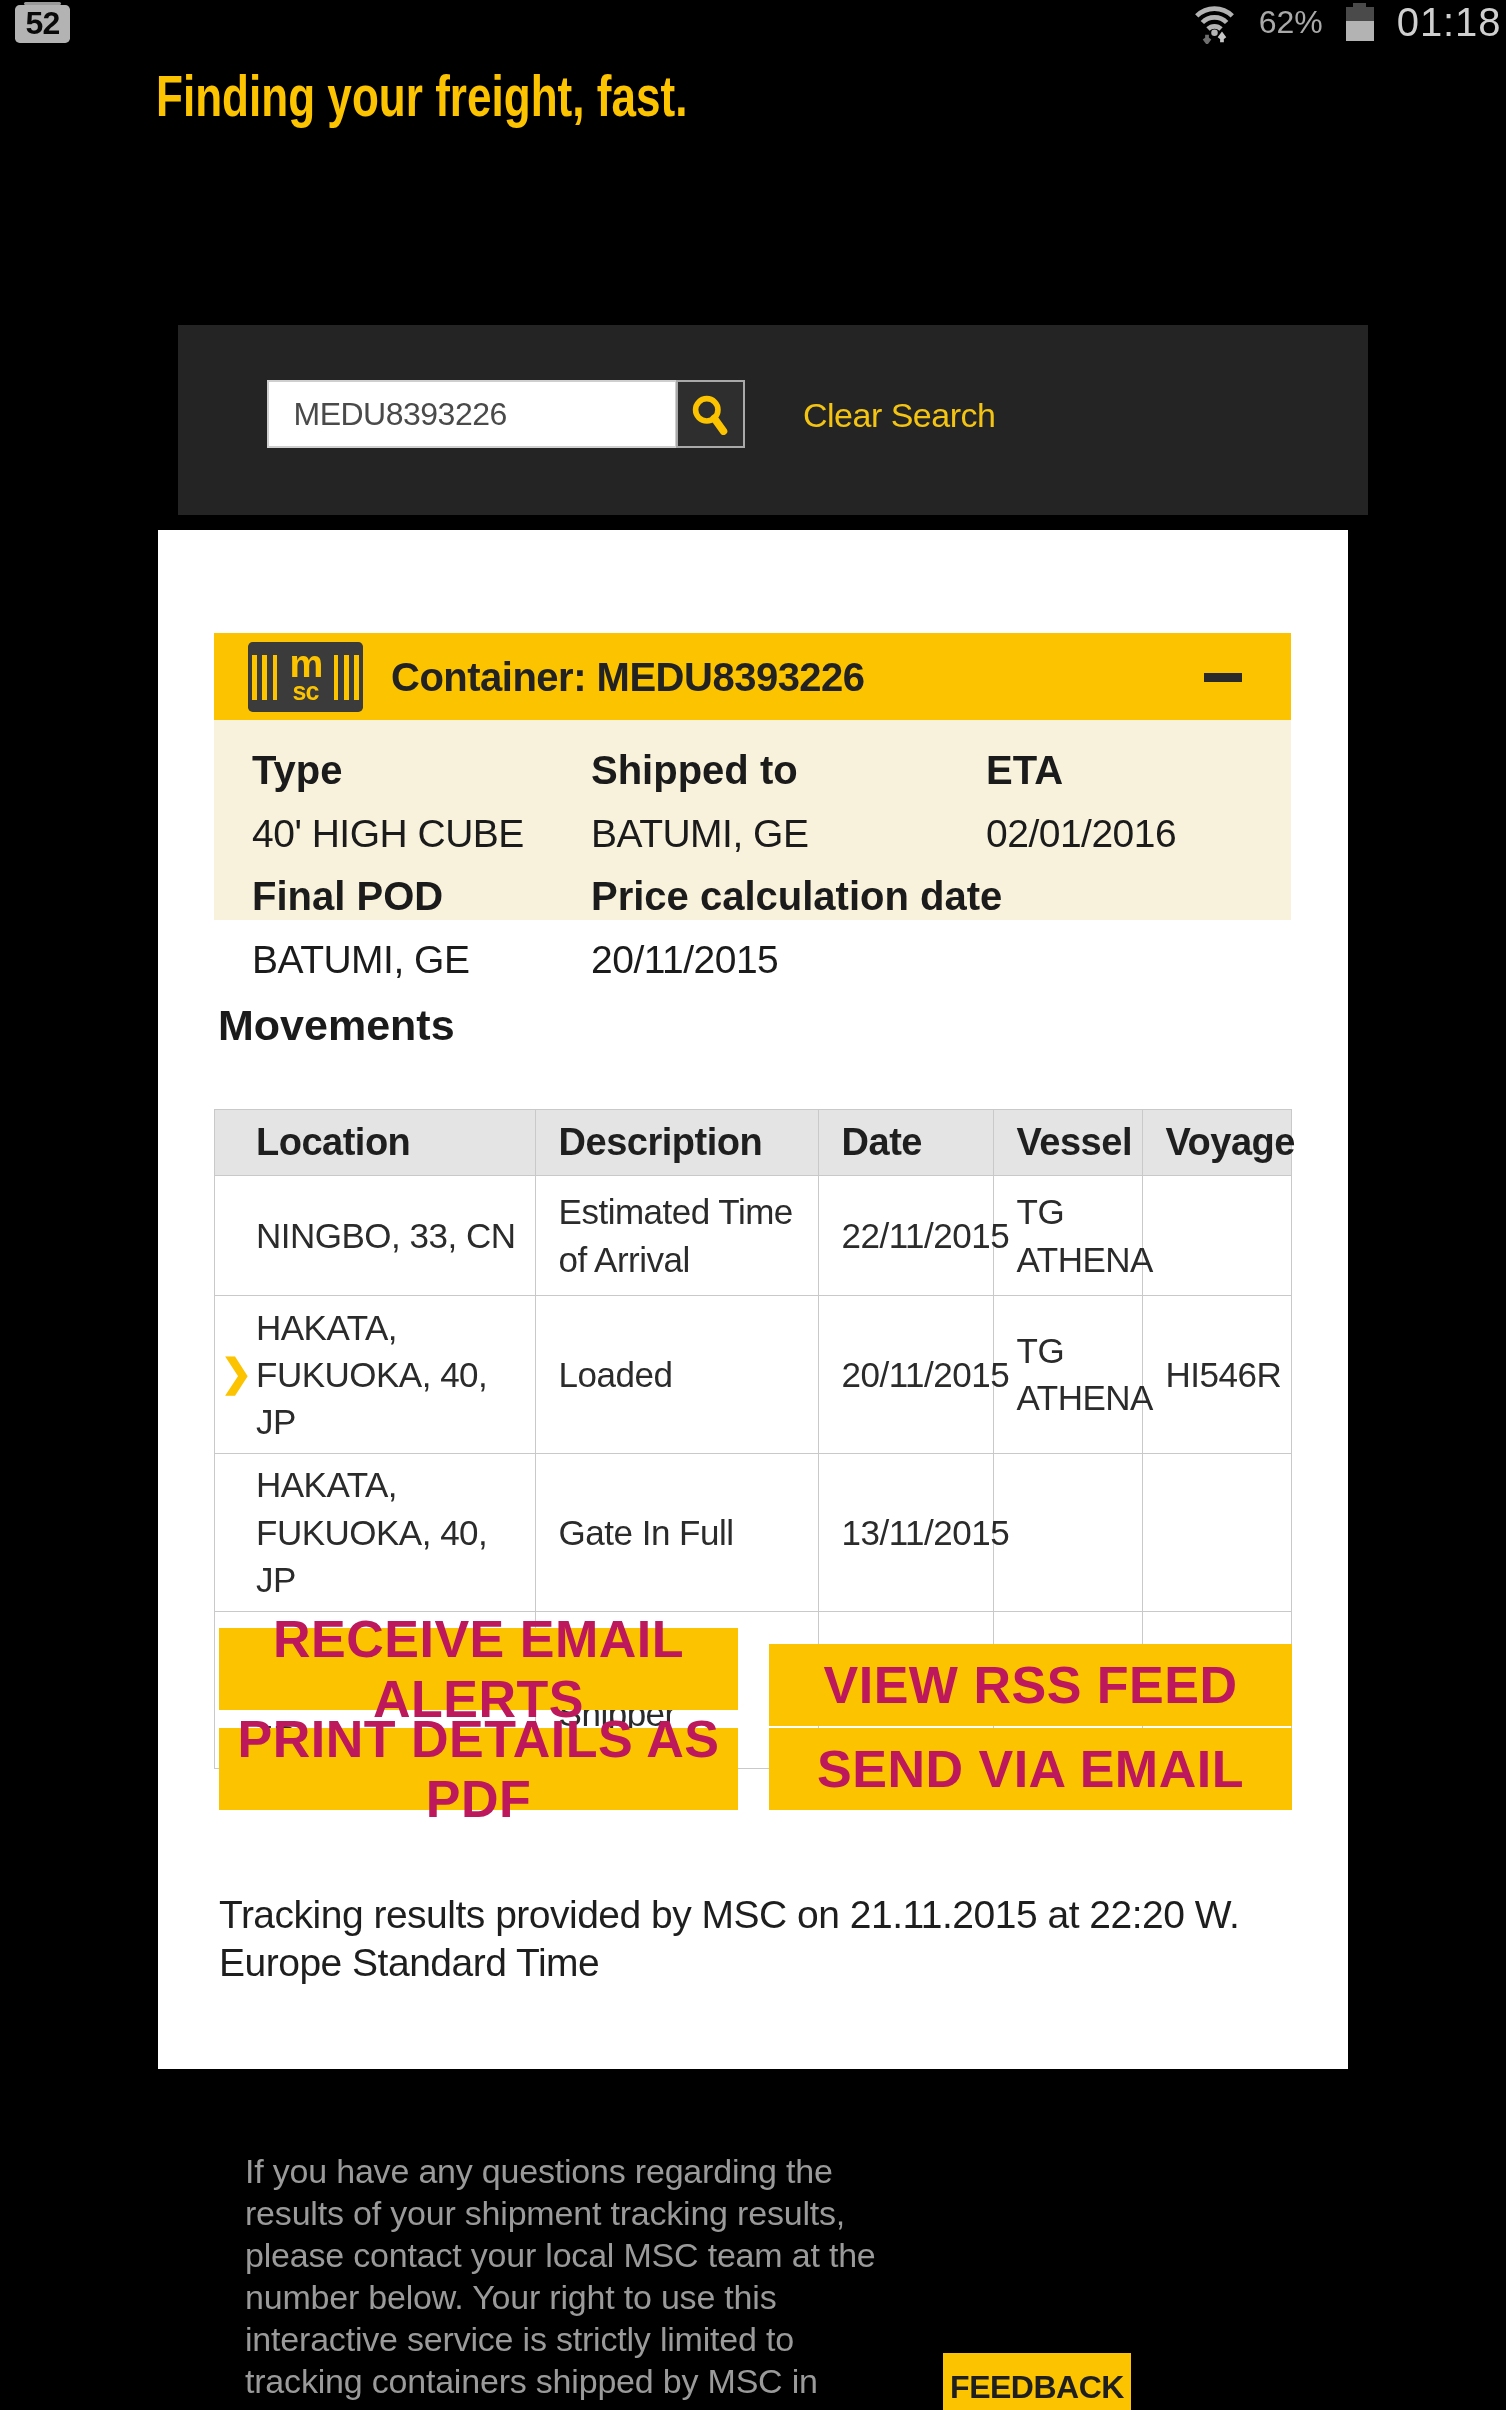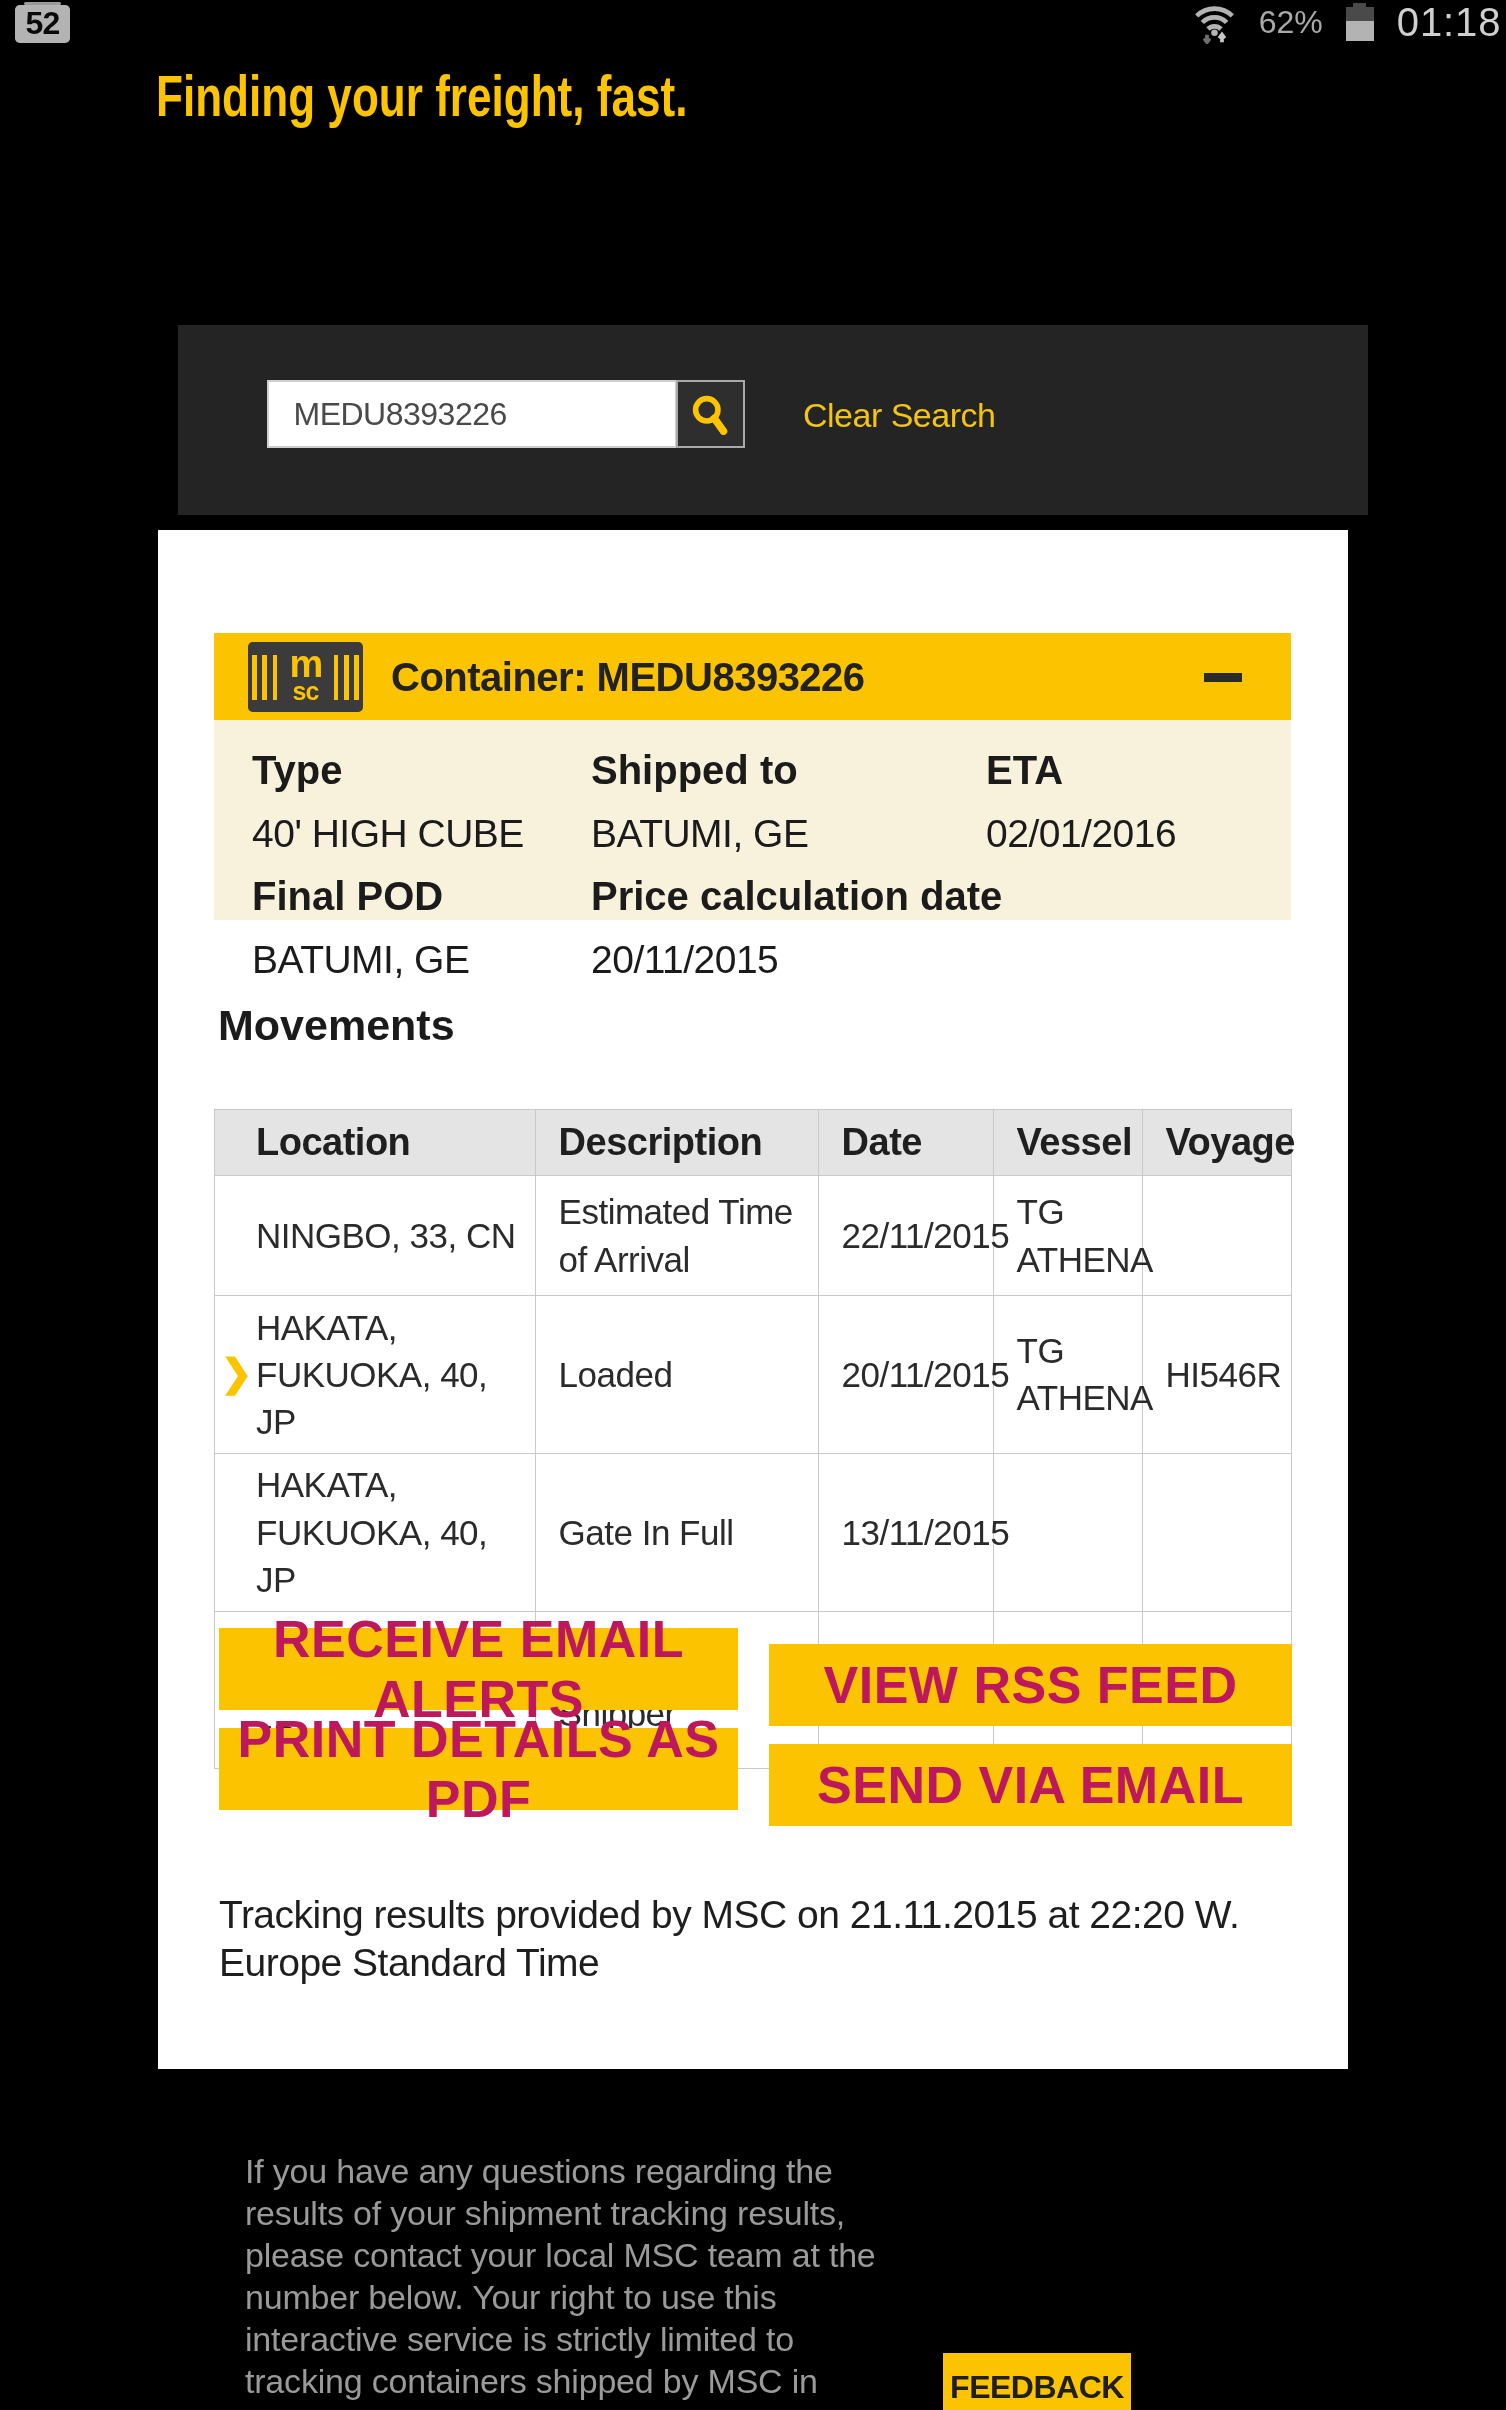--- a/index.html
+++ b/index.html
@@ -82,21 +82,21 @@
   }
   
   .action-btn{
     position:absolute;height:82px;background:#fcc300;border:none;cursor:pointer;
     display:flex;align-items:center;justify-content:center;
     font-family:"Liberation Sans",sans-serif;font-size:52px;font-weight:bold;color:#be185d;letter-spacing:0.5px;
   }
   .btn-a{left:61px;top:1098px;width:519px;}
   .btn-b{left:611px;top:1098px;width:523px;margin-top:16px;}
   .btn-c{left:61px;top:1198px;width:519px;}
-  .btn-d{left:611px;top:1198px;width:523px;margin-top:16px;}
+  .btn-d{left:611px;top:1198px;width:523px;}
   
   .provided-note{position:absolute;left:61px;top:1361px;width:1064px;font-size:39px;line-height:48px;color:#1e1e1e;letter-spacing:-0.5px;}
   
   .disclaimer{position:absolute;left:245px;top:2150px;width:659px;font-size:34px;line-height:42px;color:#9a9a9a;letter-spacing:-0.2px;}
   .feedback-btn{
     position:absolute;left:943px;top:2353px;width:188px;height:68px;background:#fcc300;border:none;cursor:pointer;
     display:flex;align-items:center;justify-content:center;
     font-family:"Liberation Sans",sans-serif;font-size:32px;font-weight:bold;color:#1f1f1f;letter-spacing:-0.5px;
   }
 </style>

